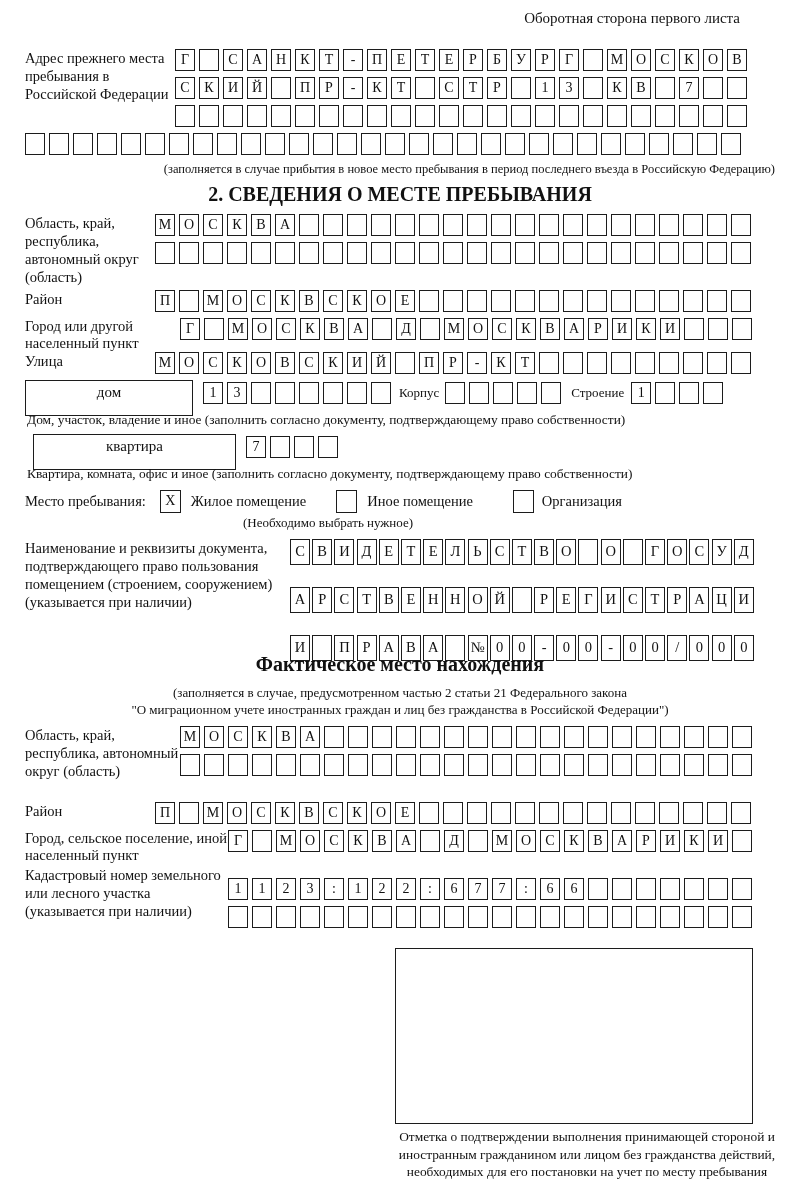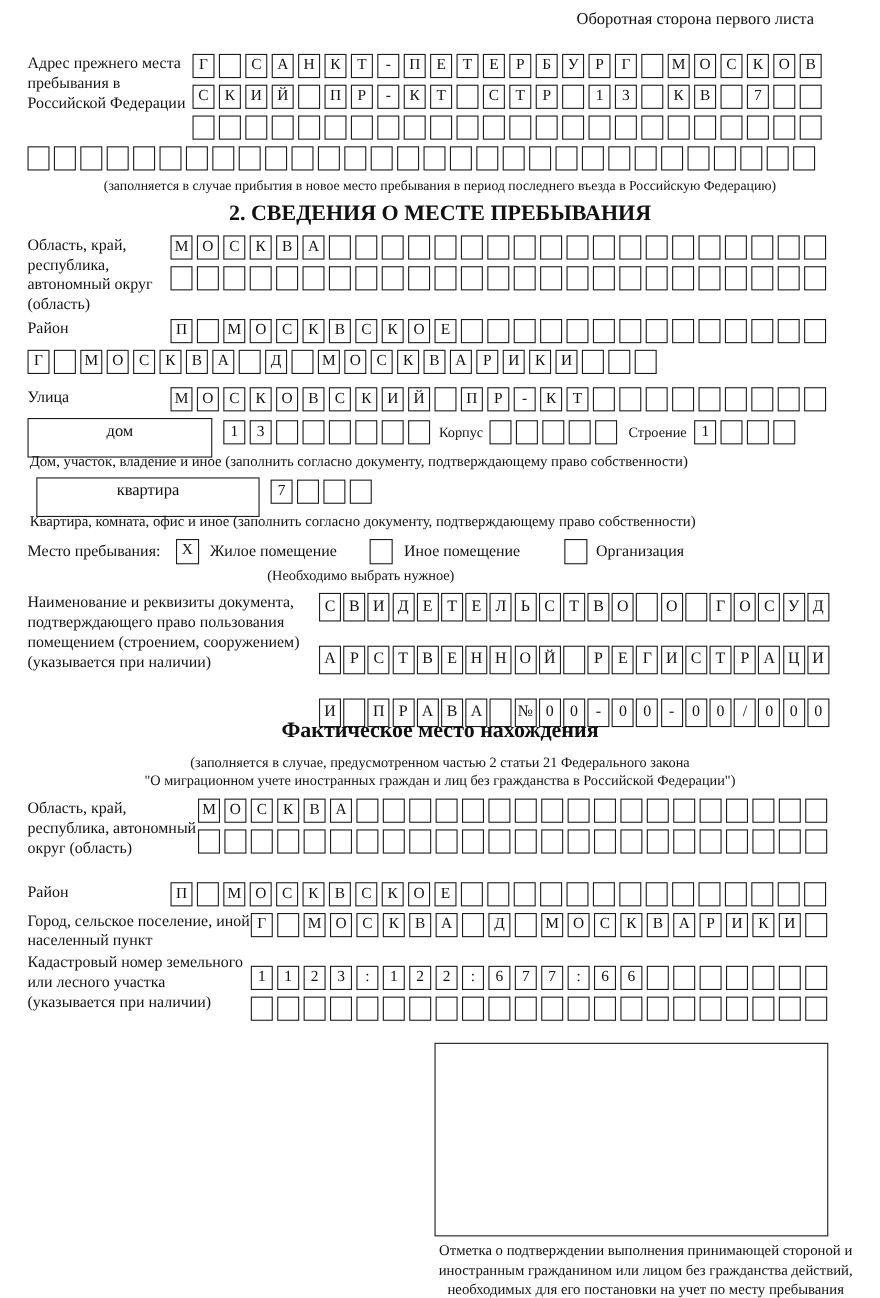--- a/index.html
+++ b/index.html
@@ -19,21 +19,21 @@
   .rows{flex:1 1 auto;}
   .boxrow{white-space:nowrap;margin-bottom:6px;height:22px;}
   .cell{
     display:inline-block;box-sizing:border-box;
     width:20px;height:22px;margin-right:4px;
     border:1.7px solid #1c1c1c;
     text-align:center;font-size:14px;line-height:19px;vertical-align:top;
   }
   .doc .cell{width:20px;height:26px;margin-right:2.2px;line-height:23px;font-size:14.5px;}
   .doc.boxrow{height:34px;margin-bottom:14px;}
-  .note{font-size:12.5px;text-align:center;margin:2px 0 4px 0;line-height:16px;}
+  .note{font-size:12.5px;text-align:right;margin:2px 0 4px 0;line-height:16px;}
   .sect-title{font-size:20px;font-weight:bold;text-align:center;margin:6px 0 8px 0;}
   .named-rect{
     box-sizing:border-box;border:1.7px solid #1c1c1c;height:36px;
     text-align:center;font-size:15px;line-height:23px;flex:0 0 auto;
   }
   .caption{font-size:13.4px;margin:1px 0 6px 2px;line-height:17px;}
   .cb{
     display:inline-block;box-sizing:border-box;width:21px;height:23px;
     border:1.7px solid #1c1c1c;text-align:center;font-size:14px;line-height:20px;
     vertical-align:middle;flex:0 0 auto;
@@ -76,20 +76,21 @@
       <div class="boxrow"><span class="cell"></span><span class="cell"></span><span class="cell"></span><span class="cell"></span><span class="cell"></span><span class="cell"></span><span class="cell"></span><span class="cell"></span><span class="cell"></span><span class="cell"></span><span class="cell"></span><span class="cell"></span><span class="cell"></span><span class="cell"></span><span class="cell"></span><span class="cell"></span><span class="cell"></span><span class="cell"></span><span class="cell"></span><span class="cell"></span><span class="cell"></span><span class="cell"></span><span class="cell"></span><span class="cell"></span><span class="cell"></span></div>
     </div>
   </div>
 
   <div class="row">
     <div class="lbl w130">Район</div>
     <div class="boxrow"><span class="cell">П</span><span class="cell"></span><span class="cell">М</span><span class="cell">О</span><span class="cell">С</span><span class="cell">К</span><span class="cell">В</span><span class="cell">С</span><span class="cell">К</span><span class="cell">О</span><span class="cell">Е</span><span class="cell"></span><span class="cell"></span><span class="cell"></span><span class="cell"></span><span class="cell"></span><span class="cell"></span><span class="cell"></span><span class="cell"></span><span class="cell"></span><span class="cell"></span><span class="cell"></span><span class="cell"></span><span class="cell"></span><span class="cell"></span></div>
   </div>
 
   <div class="row" style="height:34px;">
+    <div class="lbl w155" style="line-height:16.5px;">Город или другой населенный пункт</div>
     <div class="boxrow"><span class="cell">Г</span><span class="cell"></span><span class="cell">М</span><span class="cell">О</span><span class="cell">С</span><span class="cell">К</span><span class="cell">В</span><span class="cell">А</span><span class="cell"></span><span class="cell">Д</span><span class="cell"></span><span class="cell">М</span><span class="cell">О</span><span class="cell">С</span><span class="cell">К</span><span class="cell">В</span><span class="cell">А</span><span class="cell">Р</span><span class="cell">И</span><span class="cell">К</span><span class="cell">И</span><span class="cell"></span><span class="cell"></span><span class="cell"></span></div>
   </div>
 
   <div class="row">
     <div class="lbl w130">Улица</div>
     <div class="boxrow"><span class="cell">М</span><span class="cell">О</span><span class="cell">С</span><span class="cell">К</span><span class="cell">О</span><span class="cell">В</span><span class="cell">С</span><span class="cell">К</span><span class="cell">И</span><span class="cell">Й</span><span class="cell"></span><span class="cell">П</span><span class="cell">Р</span><span class="cell">-</span><span class="cell">К</span><span class="cell">Т</span><span class="cell"></span><span class="cell"></span><span class="cell"></span><span class="cell"></span><span class="cell"></span><span class="cell"></span><span class="cell"></span><span class="cell"></span><span class="cell"></span></div>
   </div>
 
   <div class="row" style="height:30px;">
     <div class="named-rect" style="width:168px;">дом</div>

